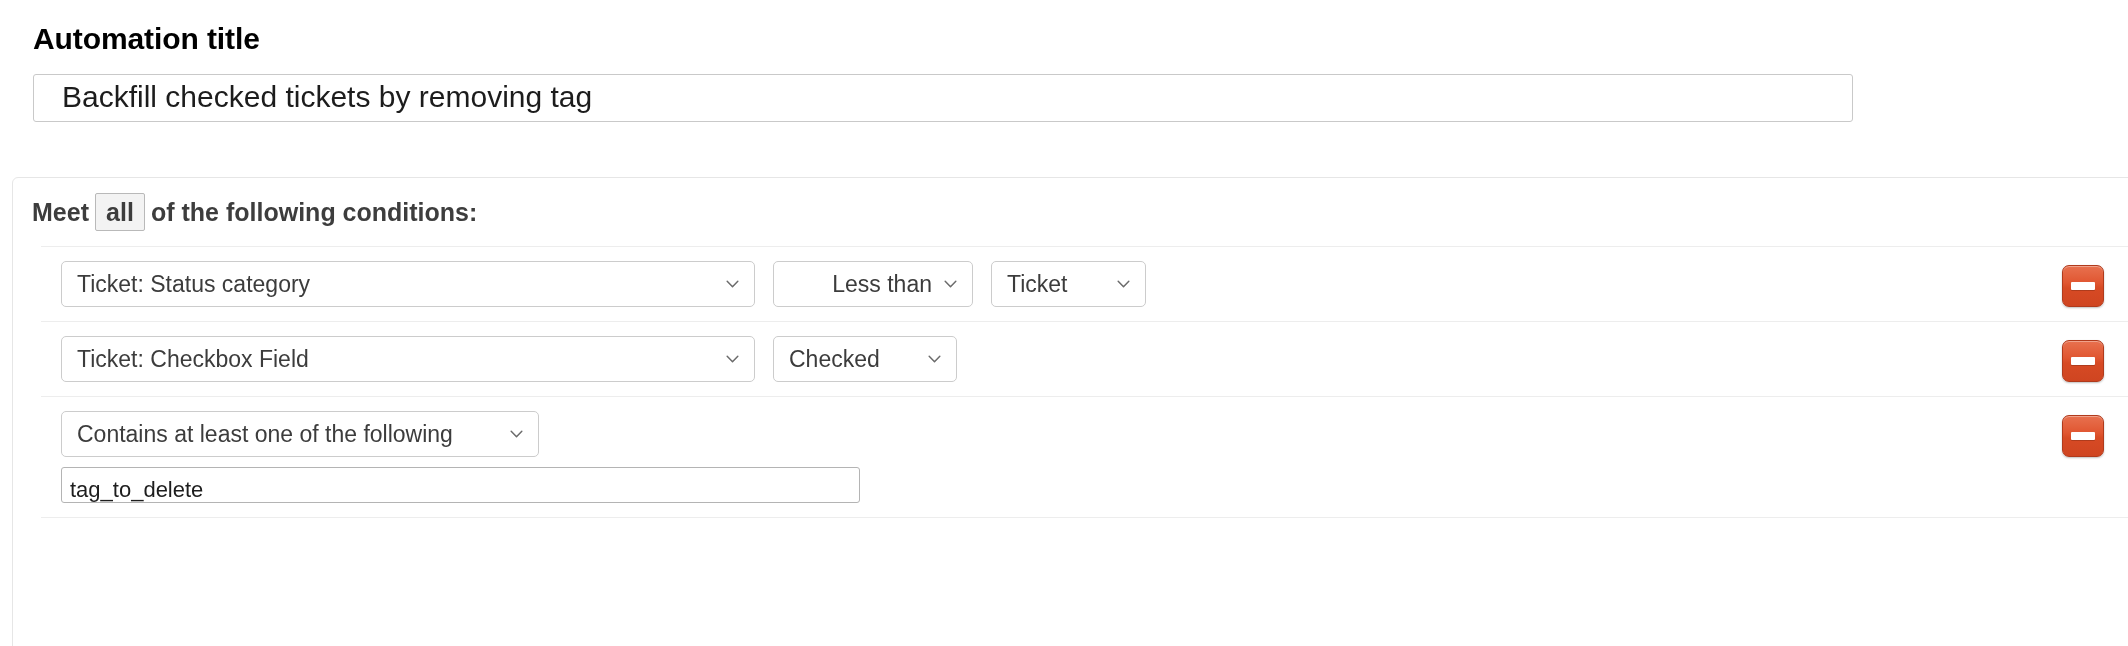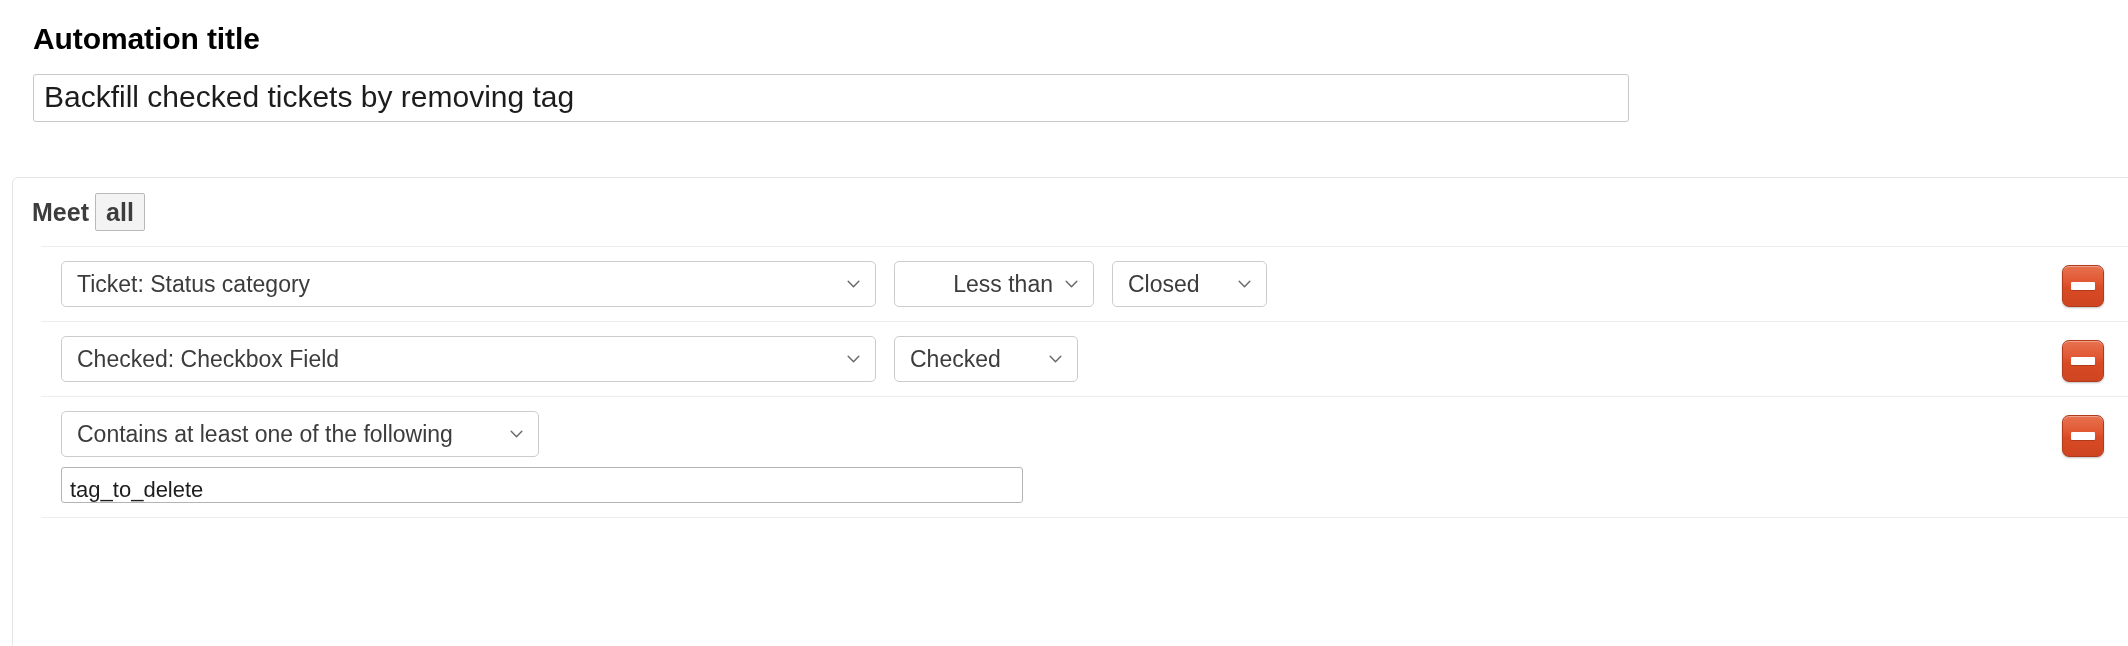--- a/index.html
+++ b/index.html
@@ -27,23 +27,23 @@
   .page-title {
     font-size: 30px;
     font-weight: bold;
     color: #000000;
     letter-spacing: -0.1px;
     margin: 0 0 18px 0;
     line-height: 34px;
   }
   .title-input {
     display: block;
-    width: 1596px;
+    width: 1820px;
     height: 48px;
-    padding: 2px 10px 4px 10px;
+    padding: 2px 10px 4px 28px;
     font-family: "Liberation Sans", sans-serif;
     font-size: 30px;
     color: #1c1c1c;
     background: #ffffff;
     border: 1px solid #c9c9c9;
     border-radius: 3px;
     outline: none;
     line-height: 40px;
   }
 
@@ -124,31 +124,31 @@
     position: absolute;
     right: 13px;
     top: 50%;
     transform: translateY(-50%);
     width: 17px;
     height: 17px;
     pointer-events: none;
   }
   .sel .chev svg { display: block; }
 
-  .sel-field { width: 815px; text-align: right; }
+  .sel-field { width: 694px; text-align: right; }
   .sel-op-lessthan { width: 200px; justify-content: flex-end; }
   .sel-val-closed  { width: 155px; }
   .sel-op-checked  { width: 184px; }
   .sel-op-contains { width: 478px; }
 
   
   .tag-input {
     display: block;
     margin-top: 10px;
-    width: 962px;
+    width: 799px;
     height: 36px;
     padding: 13px 8px 3px 8px;
     font-family: "Liberation Sans", sans-serif;
     font-size: 22px;
     color: #1d1d1d;
     background: #ffffff;
     border: 1px solid #b4b4b4;
     border-radius: 3px;
     outline: none;
   }
@@ -185,20 +185,21 @@
 <div class="title-block">
   <h1 class="page-title">Automation title</h1>
   <input class="title-input" type="text" value="Backfill checked tickets by removing tag" style="">
 </div>
 
 <div class="conditions-panel">
 
   <div class="meet-row">
     <span class="word">Meet</span>
     <span class="meet-select">all</span>
+    <span class="word">of the following conditions:</span>
   </div>
 
   <div class="rows-area">
 
     <div class="cond-row">
       <div class="cond-line">
 
         <div class="sel sel-field">
           <span>Ticket: Status category</span>
           <span class="chev">
@@ -211,39 +212,39 @@
         <div class="sel sel-op-lessthan">
           <span>Less than</span>
           <span class="chev">
             <svg viewBox="0 0 16 16" width="17" height="17" aria-hidden="true">
               <path d="M3 5.5 L8 10.5 L13 5.5" fill="none" stroke="#6b6b6b" stroke-width="1.4" stroke-linecap="round" stroke-linejoin="round"></path>
             </svg>
           </span>
         </div>
 
         <div class="sel sel-val-closed">
-          <span>Closed</span>
+          <span>Ticket</span>
           <span class="chev">
             <svg viewBox="0 0 16 16" width="17" height="17" aria-hidden="true">
               <path d="M3 5.5 L8 10.5 L13 5.5" fill="none" stroke="#6b6b6b" stroke-width="1.4" stroke-linecap="round" stroke-linejoin="round"></path>
             </svg>
           </span>
         </div>
 
       </div>
       <button class="remove-btn">
         <span class="minus"></span>
       </button>
     </div>
 
     <div class="cond-row">
       <div class="cond-line">
 
         <div class="sel sel-field">
-          <span>Checked: Checkbox Field</span>
+          <span>Ticket: Checkbox Field</span>
           <span class="chev">
             <svg viewBox="0 0 16 16" width="17" height="17" aria-hidden="true">
               <path d="M3 5.5 L8 10.5 L13 5.5" fill="none" stroke="#6b6b6b" stroke-width="1.4" stroke-linecap="round" stroke-linejoin="round"></path>
             </svg>
           </span>
         </div>
 
         <div class="sel sel-op-checked">
           <span>Checked</span>
           <span class="chev">

